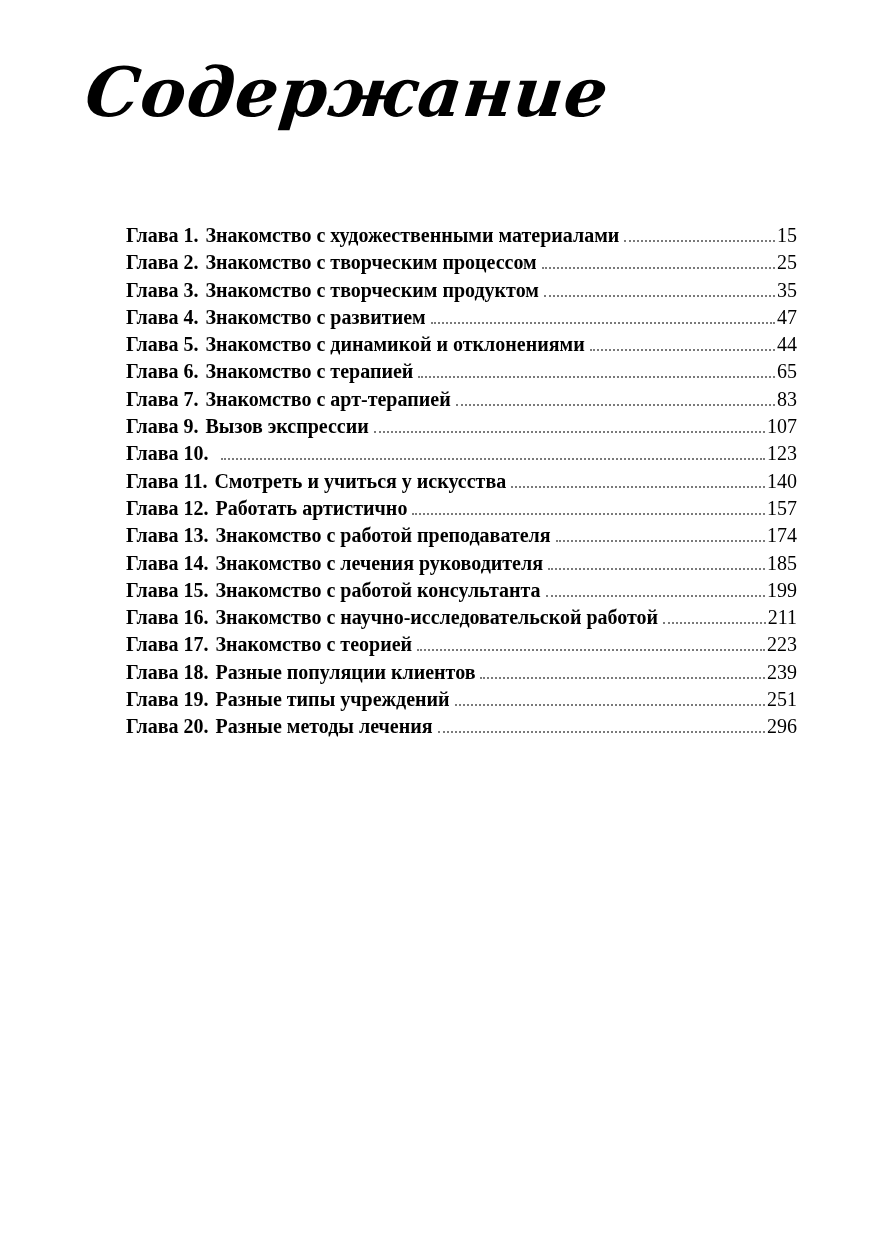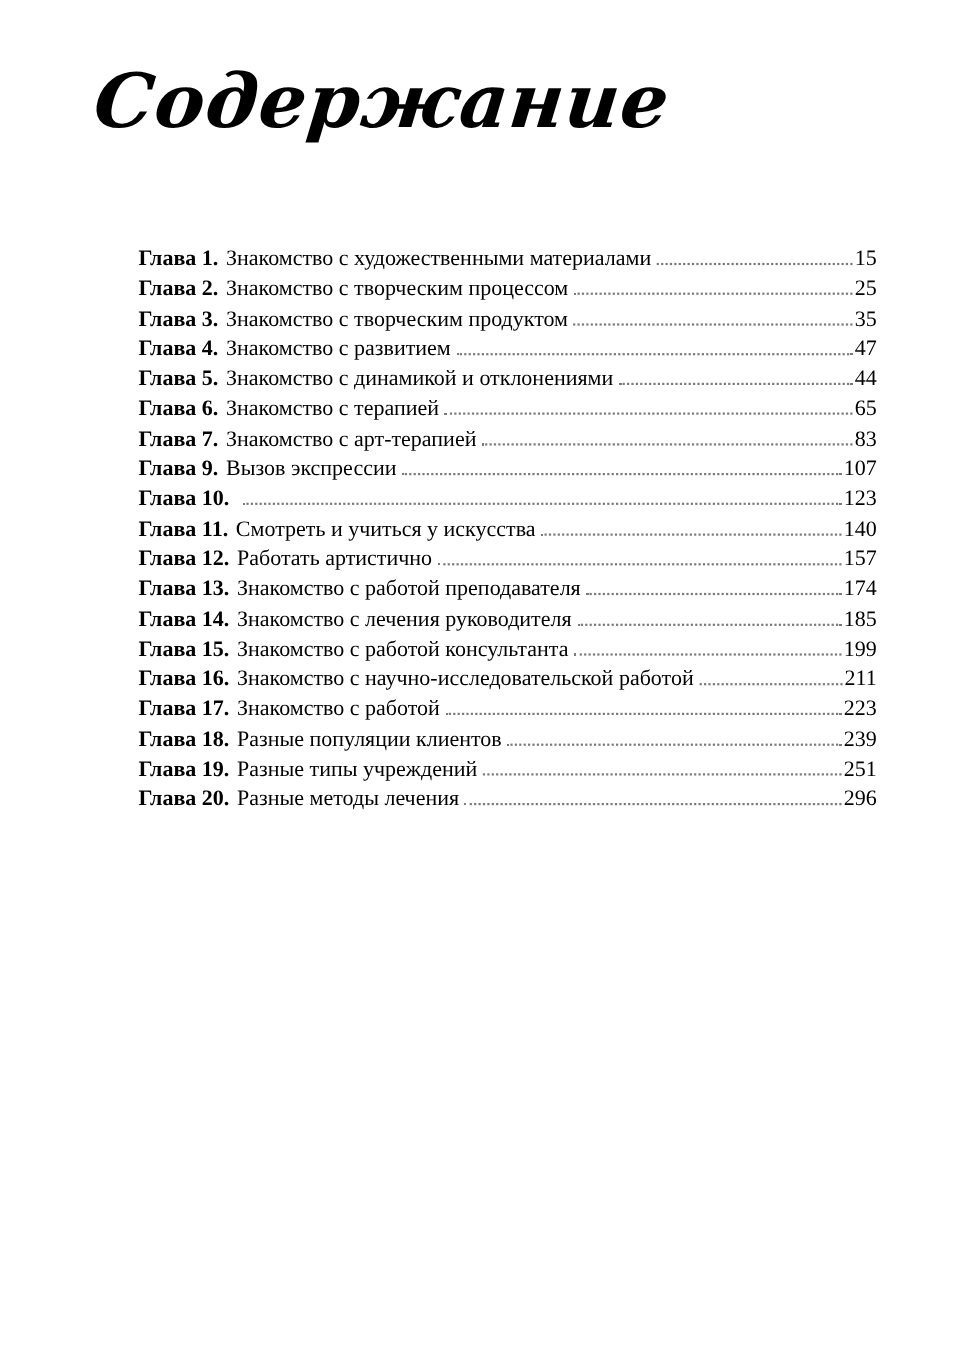--- a/index.html
+++ b/index.html
@@ -43,21 +43,21 @@
       font-size: 20px;
       line-height: 27.3px;
       white-space: nowrap;
     }
     .chapter {
       font-weight: 700;
       margin-right: 7px;
       margin-left: 40px;
     }
     .title {
-      font-weight: 400;
+      font-weight: 700;
     }
     .leader {
       flex: 1 1 auto;
       min-width: 12px;
       border-bottom: 2px dotted #7a7a7a;
       margin: 0 2px 4px 5px;
     }
     .pagenum {
       font-weight: 400;
     }
@@ -171,21 +171,21 @@
 
       <div class="toc-row">
         <span class="chapter">Глава 16.</span>
         <span class="title">Знакомство с научно-исследовательской работой</span>
         <span class="leader"></span>
         <span class="pagenum">211</span>
       </div>
 
       <div class="toc-row">
         <span class="chapter">Глава 17.</span>
-        <span class="title">Знакомство с работой</span>
+        <span class="title">Знакомство с теорией</span>
         <span class="leader"></span>
         <span class="pagenum">223</span>
       </div>
 
       <div class="toc-row">
         <span class="chapter">Глава 18.</span>
         <span class="title">Разные популяции клиентов</span>
         <span class="leader"></span>
         <span class="pagenum">239</span>
       </div>

